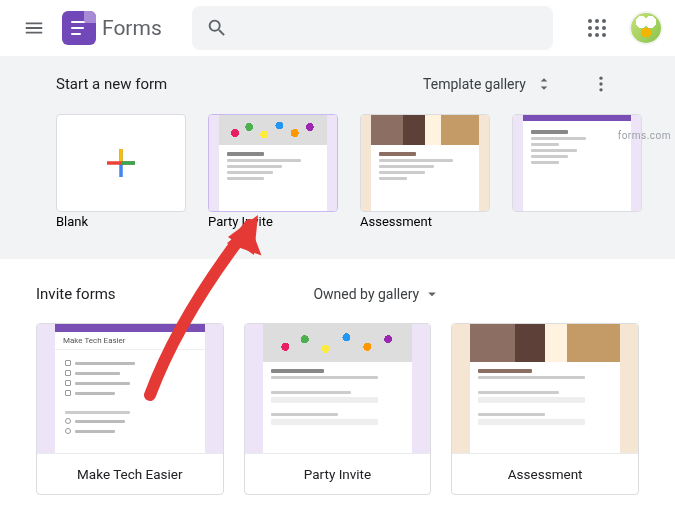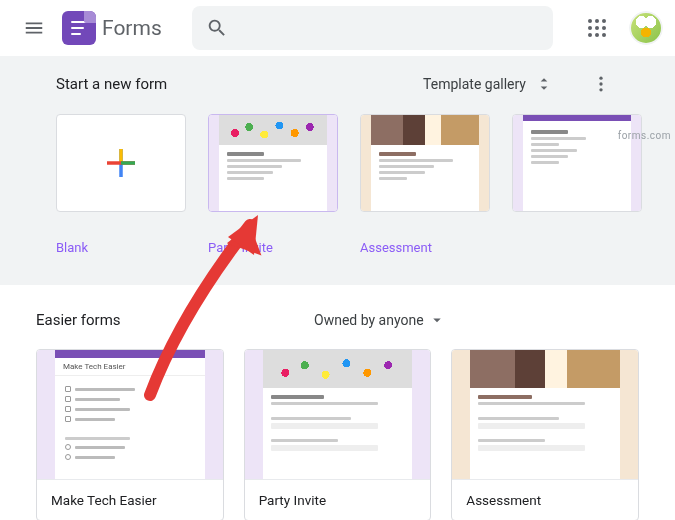--- a/index.html
+++ b/index.html
@@ -31,21 +31,21 @@
   .section-title { font-size:15px; color:#202124; font-weight:400; }
   .tg-right { display:flex; align-items:center; gap:19px; }
   .tg-btn { display:flex; align-items:center; gap:8px; padding:6px 10px; border-radius:4px; cursor:pointer; font-size:14px; color:#3c4043; }
   .tg-btn svg { width:20px; height:20px; fill:#5f6368; }
   .more-btn { width:36px; height:36px; display:flex; align-items:center; justify-content:center; border-radius:50%; cursor:pointer; }
   .more-btn svg { width:20px; height:20px; fill:#5f6368; }
   .template-row { display:flex; gap:22px; }
   .template-card { width:130px; cursor:pointer; }
   .thumb { width:130px; height:98px; background:#fff; border:1px solid #dadce0; border-radius:4px; overflow:hidden; position:relative; }
   .template-card:nth-child(2) .thumb { border:1px solid #c9b8ef; }
-  .template-label { font-size:13px; color:#8b5cf6; margin-top:28px; font-weight:400; }
+  .template-label { font-size:13px; color:#000000; margin-top:2px; font-weight:400; }
 
   
   .plus { position:absolute; top:50%; left:50%; transform:translate(-50%,-50%); width:42px; height:42px; }
   .plus svg { width:42px; height:42px; }
   .party-top { height:30px; background:linear-gradient(#7a4fb5,#7a4fb5); display:flex; }
   .balloons { flex:1; background: radial-gradient(circle at 15% 60%, #e91e63 0 4px, transparent 4px), radial-gradient(circle at 28% 40%, #4caf50 0 4px, transparent 4px), radial-gradient(circle at 42% 65%, #ffeb3b 0 4px, transparent 4px), radial-gradient(circle at 56% 35%, #2196f3 0 4px, transparent 4px), radial-gradient(circle at 70% 60%, #ff9800 0 4px, transparent 4px), radial-gradient(circle at 84% 40%, #9c27b0 0 4px, transparent 4px), #ddd; }
   .party-body { flex:1; padding:4px 8px; background:#fff; }
   .line { height:3px; background:#ccc; margin:3px 0; border-radius:1px; }
   .line.title { width:40%; height:4px; background:#888; }
   .line.w80{width:80%} .line.w60{width:60%} .line.w50{width:50%} .line.w40{width:40%} .line.w30{width:30%}
@@ -73,21 +73,21 @@
   .recent-title { font-size:15px; color:#202124; flex:0 0 auto; }
   .owned-wrap { flex:1; display:flex; justify-content:center; }
   .owned-btn { display:flex; align-items:center; gap:4px; font-size:14px; color:#3c4043; cursor:pointer; padding:4px 8px; border-radius:4px; }
   .owned-btn svg { width:18px; height:18px; fill:#5f6368; }
   .view-controls { display:flex; gap:18px; align-items:center; }
   .view-controls .vc { cursor:pointer; }
   .view-controls svg { width:22px; height:22px; fill:#5f6368; }
   .az { font-size:15px; font-weight:500; color:#5f6368; letter-spacing:-0.5px; cursor:pointer; }
 
   .recent-row { display:flex; gap:20px; }
-  .recent-card { width:194px; border:1px solid #dadce0; border-radius:4px; overflow:hidden; cursor:pointer; }
+  .recent-card { width:194px; border:1px solid #dadce0; border-radius:4px; overflow:hidden; cursor:pointer;text-align:center; }
   .recent-thumb { height:130px; background:#f8f9fa; border-bottom:1px solid #e8eaed; overflow:hidden; }
   .recent-caption { padding:12px 14px; font-size:13.5px; color:#202124; }
 
   
   .mte { display:flex; height:100%; }
   .mte .side{width:18px;background:#ede4f7}
   .mte .mid{flex:1;background:#fff;display:flex;flex-direction:column}
   .mte-top{height:8px;background:#7a4fb5}
   .mte-title-bar{height:18px;display:flex;align-items:center;padding:0 8px;font-size:8px;color:#555;border-bottom:1px solid #eee}
   .mte-body{flex:1;padding:6px 10px}
@@ -239,24 +239,24 @@
           <div class="side"></div>
         </div>
       </div>
     </div>
 
   </div>
 </div>
 
 <div class="recent-section">
   <div class="recent-header">
-    <div class="recent-title">Easier forms</div>
+    <div class="recent-title">Invite forms</div>
     <div class="owned-wrap">
       <div class="owned-btn">
-        <span>Owned by anyone</span>
+        <span>Owned by gallery</span>
         <svg viewBox="0 0 24 24">
             <path d="M7 10l5 5 5-5z"></path>
           </svg>
       </div>
     </div>
   </div>
 
   <div class="recent-row">
 
     <div class="recent-card">

